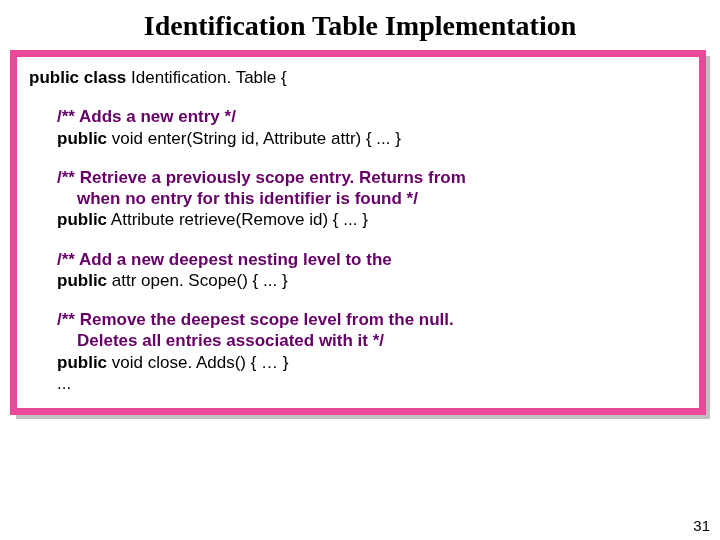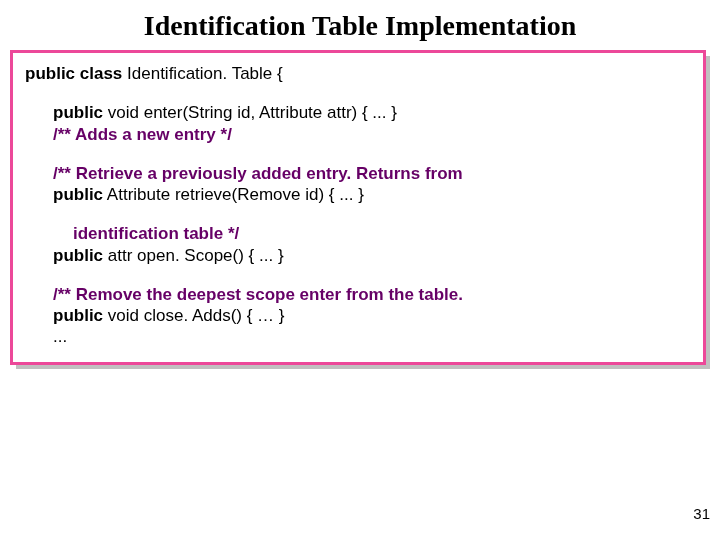--- a/index.html
+++ b/index.html
@@ -1,56 +1,58 @@
 <!DOCTYPE html>
 <html><head>
 <meta charset="utf-8">
 <style>
   html,body{margin:0;padding:0}
   body{width:720px;height:540px;background:#fff;font-family:Arial,Helvetica,sans-serif;position:relative}
   .title{font-family:"Times New Roman",Times,serif;font-size:28px;font-weight:bold;text-align:center;margin:10px 0 8px 0;color:#000}
   .codebox{position:relative;margin:0 14px 0 10px}
   .shadow{position:absolute;top:6px;left:6px;right:-4px;bottom:-4px;background:#c0c0c0}
-  .panel{position:relative;background:#fff;border:3px solid #ec4899;padding:10px 12px 14px 12px;font-size:17px;line-height:1.25;color:#000}
+  .panel{position:relative;background:#fff;border:7px solid #ec4899;padding:10px 12px 14px 12px;font-size:17px;line-height:1.25;color:#000}
   .panel .line{white-space:pre}
   .cmt{color:#660066;font-weight:bold}
   .kwb{font-weight:bold}
   .ind{padding-left:28px;display:block}
   .ind2{padding-left:48px;display:block}
   .sp{height:18px}
-  .pagenum{position:absolute;right:10px;bottom:18px;font-size:15px;color:#000}
+  .pagenum{position:absolute;right:10px;bottom:6px;font-size:15px;color:#000}
 </style>
 </head>
 <body>
 
 <div class="title">Identification Table Implementation</div>
 
 <div class="codebox">
   <div class="shadow"></div>
   <div class="panel">
 
     <div class="line"><span class="kwb">public class</span><span> Identification. Table {</span></div>
 
     <div class="sp"></div>
 
+    <span class="ind cmt">/** Adds a new entry */</span>
     <span class="ind"><span class="kwb">public</span><span> void enter(String id, Attribute attr) { ... }</span></span>
-    <span class="ind cmt">/** Adds a new entry */</span>
 
     <div class="sp"></div>
 
-    <span class="ind"><span class="cmt">/** Retrieve a previously added entry. Returns </span><span class="kwb cmt">from</span></span>
+    <span class="ind"><span class="cmt">/** Retrieve a previously scope entry. Returns </span><span class="kwb cmt">from</span></span>
+    <span class="ind2 cmt">when no entry for this identifier is found */</span>
     <span class="ind"><span class="kwb">public</span><span> Attribute retrieve(Remove id) { ... }</span></span>
 
     <div class="sp"></div>
 
-    <span class="ind2 cmt">identification table */</span>
+    <span class="ind cmt">/** Add a new deepest nesting level to the</span>
     <span class="ind"><span class="kwb">public</span><span> attr open. Scope() { ... }</span></span>
 
     <div class="sp"></div>
 
-    <span class="ind cmt">/** Remove the deepest scope enter from the table.</span>
+    <span class="ind cmt">/** Remove the deepest scope level from the null.</span>
+    <span class="ind2 cmt">Deletes all entries associated with it */</span>
     <span class="ind"><span class="kwb">public</span><span> void close. Adds() { … }</span></span>
     <span class="ind">...</span>
 
   </div>
 </div>
 
 <div class="pagenum">31</div>
 
 </body></html>

